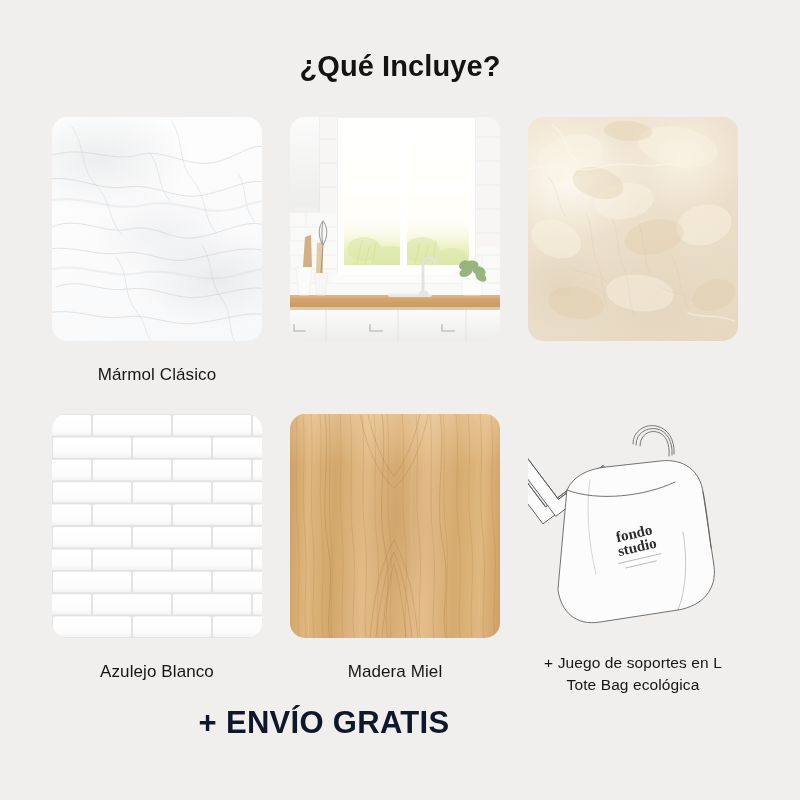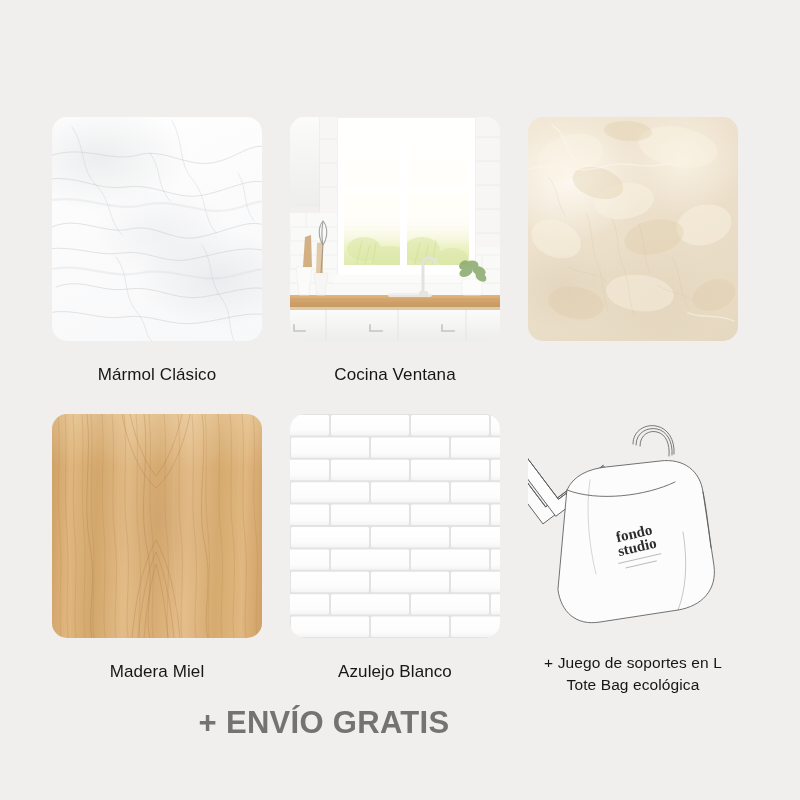--- a/index.html
+++ b/index.html
@@ -127,28 +127,29 @@
   
   .footer {
     position: absolute;
     top: 705px;
     left: 0;
     width: 648px;
     text-align: center;
     font-size: 31px;
     font-weight: 700;
     letter-spacing: 0.3px;
-    color: #737373;
+    color: #0f172a;
   }
 </style>
 </head>
 <body style="background: rgb(241, 239, 237);">
 
 <div class="page">
 
+  <div class="title">¿Qué Incluye?</div>
 
   <div class="grid">
 
     <div class="cell">
       <div class="swatch marble">
         <svg viewBox="0 0 210 224" preserveAspectRatio="none">
           <g fill="none" stroke="#c6cacd" stroke-width="0.9" opacity="0.55" stroke-linecap="round">
             <path d="M-5,40 C30,26 58,46 86,38 C114,30 138,54 168,44 C188,38 200,26 215,30"></path>
             <path d="M-5,62 C28,58 44,74 74,70 C104,66 124,84 152,78 C180,72 198,60 215,66"></path>
             <path d="M0,110 C26,98 52,118 78,112 C104,106 120,126 148,120 C176,114 196,102 212,108"></path>
@@ -299,21 +300,20 @@
             <path d="M36,193 V224 M108,193 V224 M176,193 V224"></path>
           </g>
 
           <g stroke="#c4c3c0" stroke-width="1.6" fill="none" stroke-linecap="square">
             <path d="M4,208 V214 H15"></path>
             <path d="M80,208 V214 H92"></path>
             <path d="M152,208 V214 H164"></path>
           </g>
         </svg>
       </div>
-      <div class="caption">Cocina Ventana</div>
     </div>
 
     <div class="cell">
       <div class="swatch beige">
         <svg viewBox="0 0 210 224" preserveAspectRatio="none">
           <g fill="#fbf3e4" opacity="0.45">
             <ellipse cx="42" cy="40" rx="34" ry="22" transform="rotate(-18 42 40)"></ellipse>
             <ellipse cx="150" cy="30" rx="40" ry="20" transform="rotate(10 150 30)"></ellipse>
             <ellipse cx="96" cy="84" rx="30" ry="18" transform="rotate(-8 96 84)"></ellipse>
             <ellipse cx="28" cy="122" rx="26" ry="18" transform="rotate(24 28 122)"></ellipse>
@@ -336,20 +336,89 @@
             <path d="M130,168 C142,178 154,174 166,184"></path>
             <path d="M40,150 C54,158 66,154 78,164"></path>
           </g>
           <g fill="none" stroke="#fdf7ec" stroke-width="1.6" opacity="0.5" stroke-linecap="round">
             <path d="M0,52 C28,44 48,58 74,50 C98,42 118,54 142,46"></path>
             <path d="M24,8 C40,18 36,34 48,44"></path>
             <path d="M160,196 C176,202 188,196 206,204"></path>
           </g>
         </svg>
       </div>
+    </div>
+
+    <div class="cell">
+      <div class="swatch subway">
+        <svg viewBox="0 0 210 224" preserveAspectRatio="none">
+          <defs>
+            <linearGradient id="tileg" x1="0" y1="0" x2="0" y2="1">
+              <stop offset="0" stop-color="#ffffff"></stop>
+              <stop offset="0.75" stop-color="#fcfcfc"></stop>
+              <stop offset="1" stop-color="#f4f4f4"></stop>
+            </linearGradient>
+          </defs>
+          <rect x="0" y="0" width="210" height="224" fill="#e3e3e3"></rect>
+          <g fill="url(#tileg)">
+
+            <rect x="-39" y="1" width="78" height="20.4" rx="1.6"></rect>
+            <rect x="41" y="1" width="78" height="20.4" rx="1.6"></rect>
+            <rect x="121" y="1" width="78" height="20.4" rx="1.6"></rect>
+            <rect x="201" y="1" width="78" height="20.4" rx="1.6"></rect>
+
+            <rect x="-79" y="23.4" width="78" height="20.4" rx="1.6"></rect>
+            <rect x="1" y="23.4" width="78" height="20.4" rx="1.6"></rect>
+            <rect x="81" y="23.4" width="78" height="20.4" rx="1.6"></rect>
+            <rect x="161" y="23.4" width="78" height="20.4" rx="1.6"></rect>
+
+            <rect x="-39" y="45.8" width="78" height="20.4" rx="1.6"></rect>
+            <rect x="41" y="45.8" width="78" height="20.4" rx="1.6"></rect>
+            <rect x="121" y="45.8" width="78" height="20.4" rx="1.6"></rect>
+            <rect x="201" y="45.8" width="78" height="20.4" rx="1.6"></rect>
+
+            <rect x="-79" y="68.2" width="78" height="20.4" rx="1.6"></rect>
+            <rect x="1" y="68.2" width="78" height="20.4" rx="1.6"></rect>
+            <rect x="81" y="68.2" width="78" height="20.4" rx="1.6"></rect>
+            <rect x="161" y="68.2" width="78" height="20.4" rx="1.6"></rect>
+
+            <rect x="-39" y="90.6" width="78" height="20.4" rx="1.6"></rect>
+            <rect x="41" y="90.6" width="78" height="20.4" rx="1.6"></rect>
+            <rect x="121" y="90.6" width="78" height="20.4" rx="1.6"></rect>
+            <rect x="201" y="90.6" width="78" height="20.4" rx="1.6"></rect>
+
+            <rect x="-79" y="113" width="78" height="20.4" rx="1.6"></rect>
+            <rect x="1" y="113" width="78" height="20.4" rx="1.6"></rect>
+            <rect x="81" y="113" width="78" height="20.4" rx="1.6"></rect>
+            <rect x="161" y="113" width="78" height="20.4" rx="1.6"></rect>
+
+            <rect x="-39" y="135.4" width="78" height="20.4" rx="1.6"></rect>
+            <rect x="41" y="135.4" width="78" height="20.4" rx="1.6"></rect>
+            <rect x="121" y="135.4" width="78" height="20.4" rx="1.6"></rect>
+            <rect x="201" y="135.4" width="78" height="20.4" rx="1.6"></rect>
+
+            <rect x="-79" y="157.8" width="78" height="20.4" rx="1.6"></rect>
+            <rect x="1" y="157.8" width="78" height="20.4" rx="1.6"></rect>
+            <rect x="81" y="157.8" width="78" height="20.4" rx="1.6"></rect>
+            <rect x="161" y="157.8" width="78" height="20.4" rx="1.6"></rect>
+
+            <rect x="-39" y="180.2" width="78" height="20.4" rx="1.6"></rect>
+            <rect x="41" y="180.2" width="78" height="20.4" rx="1.6"></rect>
+            <rect x="121" y="180.2" width="78" height="20.4" rx="1.6"></rect>
+            <rect x="201" y="180.2" width="78" height="20.4" rx="1.6"></rect>
+
+            <rect x="-79" y="202.6" width="78" height="20.4" rx="1.6"></rect>
+            <rect x="1" y="202.6" width="78" height="20.4" rx="1.6"></rect>
+            <rect x="81" y="202.6" width="78" height="20.4" rx="1.6"></rect>
+            <rect x="161" y="202.6" width="78" height="20.4" rx="1.6"></rect>
+          </g>
+          <rect x="0" y="0" width="210" height="224" fill="none"></rect>
+        </svg>
+      </div>
+      <div class="caption">Azulejo Blanco</div>
     </div>
 
     <div class="cell">
       <div class="swatch wood">
         <svg viewBox="0 0 210 224" preserveAspectRatio="none">
           <g stroke="#b98a52" stroke-width="0.6" fill="none" opacity="0.45">
             <path d="M6,0 C9,40 4,80 8,120 C11,160 6,195 9,224"></path>
             <path d="M13,0 C16,38 11,78 15,118 C18,158 13,196 16,224"></path>
             <path d="M21,0 C24,42 19,82 23,122 C26,162 21,198 24,224"></path>
             <path d="M30,0 C33,36 28,76 32,116 C35,156 30,194 33,224"></path>
@@ -386,89 +455,20 @@
             <path d="M66,0 C70,50 63,100 68,150 C72,190 67,210 70,224"></path>
             <path d="M121,0 C125,50 118,100 123,150 C127,190 122,210 125,224"></path>
             <path d="M186,0 C190,50 183,100 188,150 C192,190 187,210 190,224"></path>
           </g>
         </svg>
       </div>
       <div class="caption">Madera Miel</div>
     </div>
 
     <div class="cell">
-      <div class="swatch subway">
-        <svg viewBox="0 0 210 224" preserveAspectRatio="none">
-          <defs>
-            <linearGradient id="tileg" x1="0" y1="0" x2="0" y2="1">
-              <stop offset="0" stop-color="#ffffff"></stop>
-              <stop offset="0.75" stop-color="#fcfcfc"></stop>
-              <stop offset="1" stop-color="#f4f4f4"></stop>
-            </linearGradient>
-          </defs>
-          <rect x="0" y="0" width="210" height="224" fill="#e3e3e3"></rect>
-          <g fill="url(#tileg)">
-
-            <rect x="-39" y="1" width="78" height="20.4" rx="1.6"></rect>
-            <rect x="41" y="1" width="78" height="20.4" rx="1.6"></rect>
-            <rect x="121" y="1" width="78" height="20.4" rx="1.6"></rect>
-            <rect x="201" y="1" width="78" height="20.4" rx="1.6"></rect>
-
-            <rect x="-79" y="23.4" width="78" height="20.4" rx="1.6"></rect>
-            <rect x="1" y="23.4" width="78" height="20.4" rx="1.6"></rect>
-            <rect x="81" y="23.4" width="78" height="20.4" rx="1.6"></rect>
-            <rect x="161" y="23.4" width="78" height="20.4" rx="1.6"></rect>
-
-            <rect x="-39" y="45.8" width="78" height="20.4" rx="1.6"></rect>
-            <rect x="41" y="45.8" width="78" height="20.4" rx="1.6"></rect>
-            <rect x="121" y="45.8" width="78" height="20.4" rx="1.6"></rect>
-            <rect x="201" y="45.8" width="78" height="20.4" rx="1.6"></rect>
-
-            <rect x="-79" y="68.2" width="78" height="20.4" rx="1.6"></rect>
-            <rect x="1" y="68.2" width="78" height="20.4" rx="1.6"></rect>
-            <rect x="81" y="68.2" width="78" height="20.4" rx="1.6"></rect>
-            <rect x="161" y="68.2" width="78" height="20.4" rx="1.6"></rect>
-
-            <rect x="-39" y="90.6" width="78" height="20.4" rx="1.6"></rect>
-            <rect x="41" y="90.6" width="78" height="20.4" rx="1.6"></rect>
-            <rect x="121" y="90.6" width="78" height="20.4" rx="1.6"></rect>
-            <rect x="201" y="90.6" width="78" height="20.4" rx="1.6"></rect>
-
-            <rect x="-79" y="113" width="78" height="20.4" rx="1.6"></rect>
-            <rect x="1" y="113" width="78" height="20.4" rx="1.6"></rect>
-            <rect x="81" y="113" width="78" height="20.4" rx="1.6"></rect>
-            <rect x="161" y="113" width="78" height="20.4" rx="1.6"></rect>
-
-            <rect x="-39" y="135.4" width="78" height="20.4" rx="1.6"></rect>
-            <rect x="41" y="135.4" width="78" height="20.4" rx="1.6"></rect>
-            <rect x="121" y="135.4" width="78" height="20.4" rx="1.6"></rect>
-            <rect x="201" y="135.4" width="78" height="20.4" rx="1.6"></rect>
-
-            <rect x="-79" y="157.8" width="78" height="20.4" rx="1.6"></rect>
-            <rect x="1" y="157.8" width="78" height="20.4" rx="1.6"></rect>
-            <rect x="81" y="157.8" width="78" height="20.4" rx="1.6"></rect>
-            <rect x="161" y="157.8" width="78" height="20.4" rx="1.6"></rect>
-
-            <rect x="-39" y="180.2" width="78" height="20.4" rx="1.6"></rect>
-            <rect x="41" y="180.2" width="78" height="20.4" rx="1.6"></rect>
-            <rect x="121" y="180.2" width="78" height="20.4" rx="1.6"></rect>
-            <rect x="201" y="180.2" width="78" height="20.4" rx="1.6"></rect>
-
-            <rect x="-79" y="202.6" width="78" height="20.4" rx="1.6"></rect>
-            <rect x="1" y="202.6" width="78" height="20.4" rx="1.6"></rect>
-            <rect x="81" y="202.6" width="78" height="20.4" rx="1.6"></rect>
-            <rect x="161" y="202.6" width="78" height="20.4" rx="1.6"></rect>
-          </g>
-          <rect x="0" y="0" width="210" height="224" fill="none"></rect>
-        </svg>
-      </div>
-      <div class="caption">Azulejo Blanco</div>
-    </div>
-
-    <div class="cell">
       <div class="swatch tote">
         <svg viewBox="0 0 210 224" preserveAspectRatio="xMidYMid meet">
           <g fill="none" stroke="#5a5a5a" stroke-width="0.85" stroke-linejoin="round" stroke-linecap="round">
 
             <g transform="rotate(-37 48 90)">
               <path d="M10,6 L22,6 L22,74 L78,74 L78,86 L10,86 Z" fill="#fbfbfb"></path>
               <path d="M10,6 L22,6 L22,74 L78,74"></path>
             </g>
             <g transform="rotate(-37 58 82)">
               <path d="M22,0 L34,0 L34,68 L90,68 L90,80 L22,80 Z" fill="#fdfdfd"></path>

